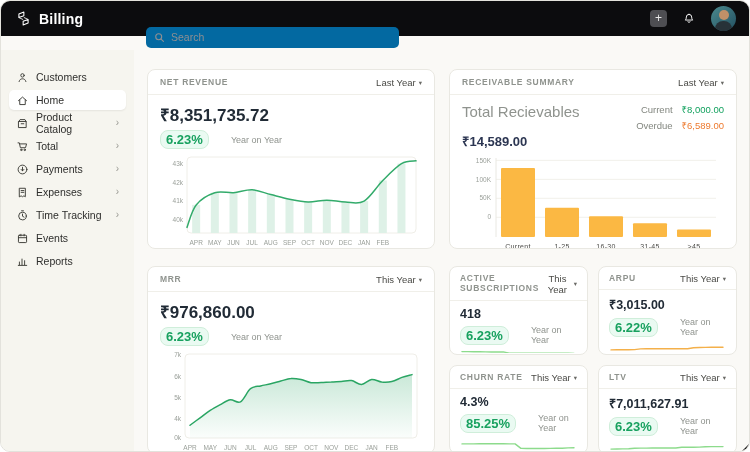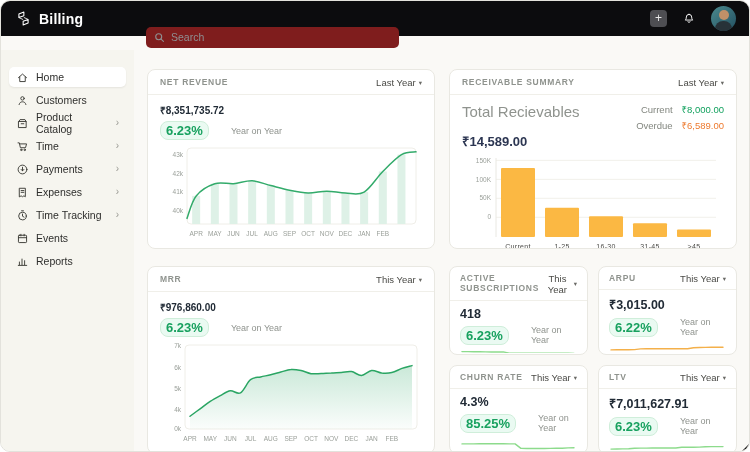--- a/index.html
+++ b/index.html
@@ -6,21 +6,21 @@
   html,body { background:#ffffff; }
   body { width:750px; height:452px; overflow:hidden; font-family:"Liberation Sans", sans-serif; }
   .app { width:750px; height:452px; background:#faf9f6; border-radius:10px; overflow:hidden;
          position:relative; display:flex; flex-direction:column; border:1px solid #e3e2dc;gap:14px; }
 
   
   .topbar { height:35px; flex:0 0 35px; background:#0c0c0e; display:flex; align-items:center;
             padding:0 13px 0 14px; }
   .brand { display:flex; align-items:center; gap:7px; width:131px; }
   .brand-name { color:#fff; font-size:14px; font-weight:700; letter-spacing:.2px; }
-  .search { width:253px; height:21px; background:#7f1d1d; border-radius:5px; display:flex;
+  .search { width:253px; height:21px; background:#0369a1; border-radius:5px; display:flex;
             align-items:center; padding:0 8px; gap:6px;margin-top:37px; }
   .search input { background:transparent; border:none; outline:none; color:#ddd; font-size:10.5px; width:100%;
                   font-family:inherit; }
   .search input::placeholder { color:#8f8f92; }
   .topbar-right { margin-left:auto; display:flex; align-items:center; gap:15px; }
   .add-btn { width:17px; height:17px; background:#4e4e52; border:none; border-radius:4px; color:#e9e9e9;
              font-size:12px; line-height:15px; text-align:center; cursor:pointer; padding:0; font-family:inherit; }
   .bell { display:flex; }
   .avatar { width:25px; height:25px; border-radius:50%; position:relative; overflow:hidden;
             background:linear-gradient(135deg,#4b8a8e,#235061); cursor:pointer; }
@@ -47,21 +47,21 @@
           overflow:hidden; min-height:0; }
   .card-head { display:flex; align-items:flex-start; justify-content:space-between;
                padding:7px 12px 6px; border-bottom:1px solid #f0efe9; flex:0 0 auto; }
   .card.small .card-head { padding:6px 10px 5px; }
   .card-title { font-size:8.5px; font-weight:700; color:#8f938e; letter-spacing:.7px; }
   .period { display:flex; align-items:center; gap:3px; background:none; border:none; font-size:9.5px;
             color:#4a4a46; cursor:pointer; font-family:inherit; padding:0; }
   .caret { font-size:6.5px; color:#6a6a66; }
   .card-body { padding:8px 12px 6px; flex:1; display:flex; flex-direction:column; min-height:0; }
   .card.small .card-body { padding:6px 10px 8px; }
-  .metric-value { font-size:10px; font-weight:700; color:#212b36; }
+  .metric-value { font-size:17px; font-weight:700; color:#212b36; }
   .card.small .metric-value { font-size:12.5px; }
   .yoy { display:flex; align-items:center; gap:6px; margin-top:4px; }
   .badge { font-size:13px; font-weight:700; color:#18a15f; background:#eafaf2; border:1px solid #cfeeda;
            border-radius:8px; padding:1px 5px; }
   .yoy-label { font-size:9px; color:#8f938e;margin-left:16px; }
   .chart { flex:1; min-height:0; margin-top:2px; }
   .spark { flex:1; min-height:0; margin-top:6px; }
   .spark svg, .chart svg { display:block; }
   text.ax  { font-size:6.5px; fill:#9ba09a; }
   text.axd { font-size:7px; fill:#4c4c48; letter-spacing:.3px; }
@@ -113,56 +113,56 @@
           <path d="M12 4a4.6 4.6 0 0 0-4.6 4.6c0 3.4-1 4.4-1.9 5.2h13c-.9-.8-1.9-1.8-1.9-5.2A4.6 4.6 0 0 0 12 4z"></path>
           <path d="M10.2 16.6a1.9 1.9 0 0 0 3.6 0"></path>
         </svg>
       </span>
       <span class="avatar"></span>
     </div>
   </header>
 
   <div class="bodywrap">
     <nav class="sidebar" id="sidebar">
-        <div class="side-item active">
-          <span class="sicon">
-            <svg width="13" height="13" viewBox="0 0 16 16" fill="none" stroke="currentColor" stroke-width="1.15" stroke-linecap="round" stroke-linejoin="round">
-              <path d="M3 8.2 8 3.8l5 4.4M4.6 7.3V13h6.8V7.3"></path>
-            </svg>
-          </span>
-          <span class="slabel">Home</span>
-        </div>
         <div class="side-item">
           <span class="sicon">
             <svg width="13" height="13" viewBox="0 0 16 16" fill="none" stroke="currentColor" stroke-width="1.15" stroke-linecap="round" stroke-linejoin="round">
               <circle cx="8" cy="5.4" r="2.1"></circle>
               <path d="M3.8 13c.6-2.4 2.2-3.4 4.2-3.4s3.6 1 4.2 3.4"></path>
             </svg>
           </span>
           <span class="slabel">Customers</span>
+        </div>
+        <div class="side-item active">
+          <span class="sicon">
+            <svg width="13" height="13" viewBox="0 0 16 16" fill="none" stroke="currentColor" stroke-width="1.15" stroke-linecap="round" stroke-linejoin="round">
+              <path d="M3 8.2 8 3.8l5 4.4M4.6 7.3V13h6.8V7.3"></path>
+            </svg>
+          </span>
+          <span class="slabel">Home</span>
         </div>
         <div class="side-item">
           <span class="sicon">
             <svg width="13" height="13" viewBox="0 0 16 16" fill="none" stroke="currentColor" stroke-width="1.15" stroke-linecap="round" stroke-linejoin="round">
               <path d="M3.5 5.5h9V13h-9z"></path>
               <path d="M3.5 5.5 5 3.2h6l1.5 2.3M6.4 8.3h3.2"></path>
             </svg>
           </span>
           <span class="slabel">Product Catalog</span>
           <span class="chev">›</span>
         </div>
         <div class="side-item">
           <span class="sicon">
             <svg width="13" height="13" viewBox="0 0 16 16" fill="none" stroke="currentColor" stroke-width="1.15" stroke-linecap="round" stroke-linejoin="round">
               <path d="M2.5 3.5h1.6l1.3 6h6.3l1.3-4.7H5"></path>
               <circle cx="6.5" cy="12.1" r=".9"></circle>
               <circle cx="10.7" cy="12.1" r=".9"></circle>
             </svg>
           </span>
-          <span class="slabel">Time</span>
+          <span class="slabel">Total</span>
           <span class="chev">›</span>
         </div>
         <div class="side-item">
           <span class="sicon">
             <svg width="13" height="13" viewBox="0 0 16 16" fill="none" stroke="currentColor" stroke-width="1.15" stroke-linecap="round" stroke-linejoin="round">
               <circle cx="8" cy="8" r="5.4"></circle>
               <path d="M8 5.2v4.3M6.3 7.9 8 9.7l1.7-1.8"></path>
             </svg>
           </span>
           <span class="slabel">Payments</span>

